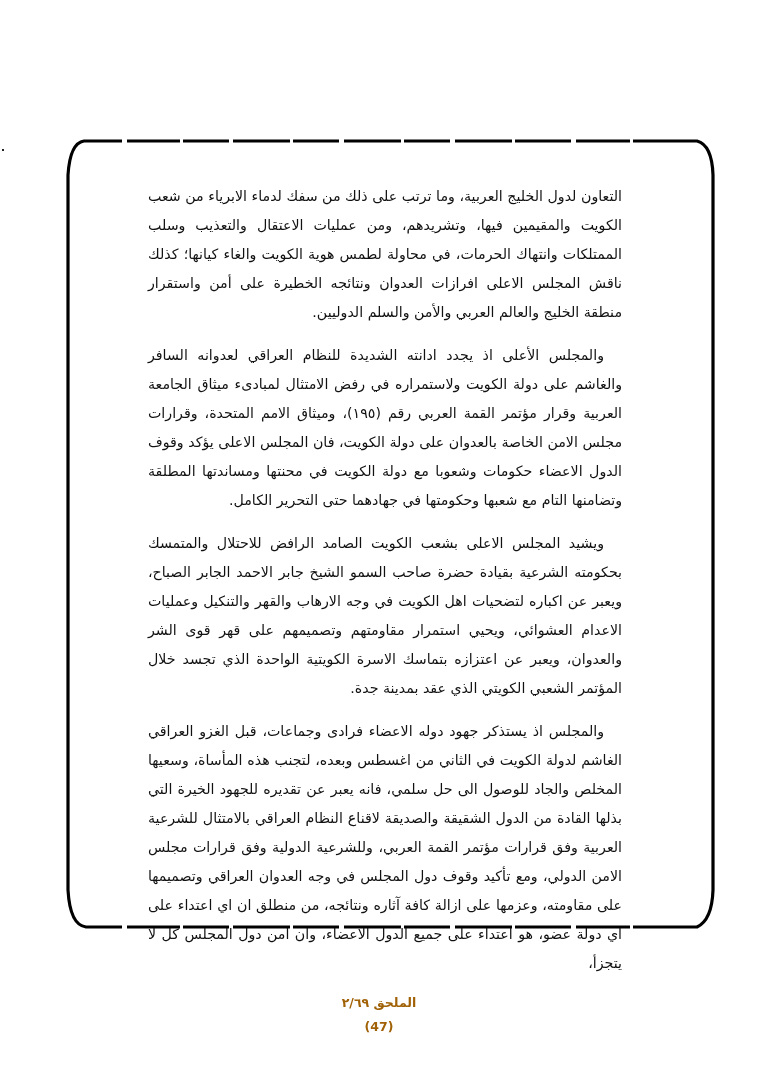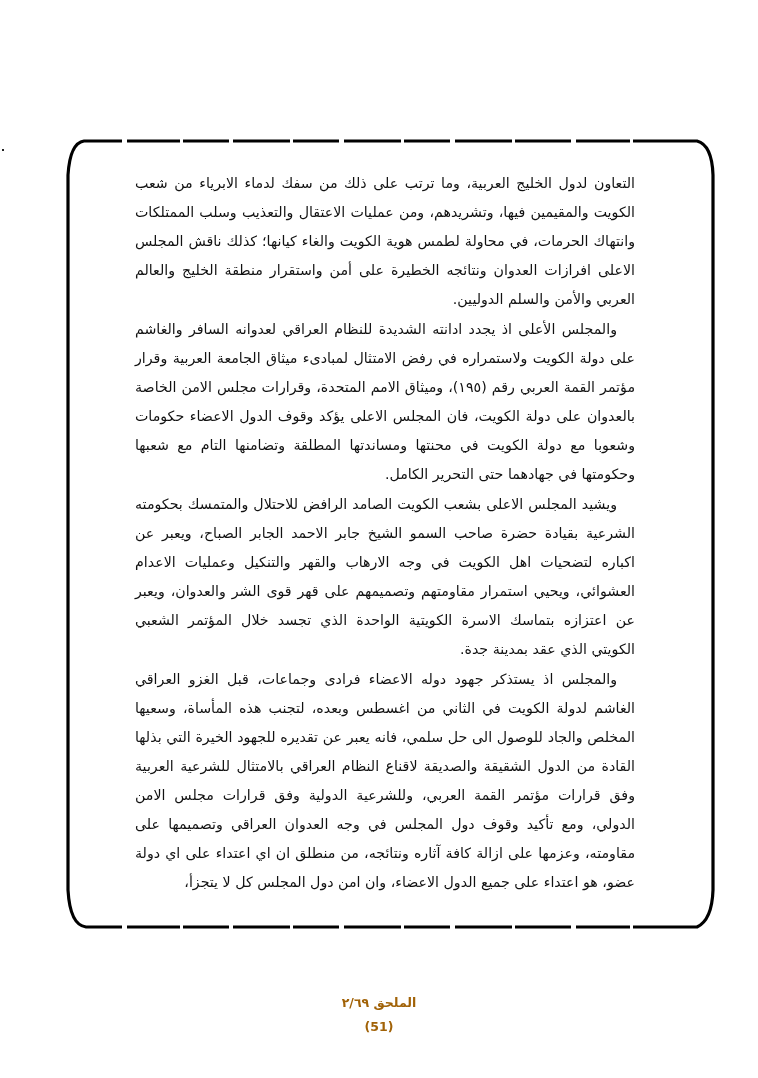--- a/index.html
+++ b/index.html
@@ -35,21 +35,21 @@
       left: 134px;
       top: 168px;
       width: 502px;
       direction: rtl;
       text-align: justify;
       text-align-last: right;
       font-size: 14.2px;
       line-height: 29px;
     }
     .para {
-      margin: 1px;
+      margin: 14px;
       padding: 0;
     }
     .para.indent {
       text-indent: 18px;
     }
     .footer {
       position: absolute;
       left: 0;
       width: 758px;
       text-align: center;
@@ -101,13 +101,13 @@
 <div class="margin-dot"></div>
 
 <div class="text-block">
   <p class="para">التعاون لدول الخليج العربية، وما ترتب على ذلك من سفك لدماء الابرياء من شعب الكويت والمقيمين فيها، وتشريدهم، ومن عمليات الاعتقال والتعذيب وسلب الممتلكات وانتهاك الحرمات، في محاولة لطمس هوية الكويت والغاء كيانها؛ كذلك ناقش المجلس الاعلى افرازات العدوان ونتائجه الخطيرة على أمن واستقرار منطقة الخليج والعالم العربي والأمن والسلم الدوليين.</p>
   <p class="para indent">والمجلس الأعلى اذ يجدد ادانته الشديدة للنظام العراقي لعدوانه السافر والغاشم على دولة الكويت ولاستمراره في رفض الامتثال لمبادىء ميثاق الجامعة العربية وقرار مؤتمر القمة العربي رقم (١٩٥)، وميثاق الامم المتحدة، وقرارات مجلس الامن الخاصة بالعدوان على دولة الكويت، فان المجلس الاعلى يؤكد وقوف الدول الاعضاء حكومات وشعوبا مع دولة الكويت في محنتها ومساندتها المطلقة وتضامنها التام مع شعبها وحكومتها في جهادهما حتى التحرير الكامل.</p>
   <p class="para indent">ويشيد المجلس الاعلى بشعب الكويت الصامد الرافض للاحتلال والمتمسك بحكومته الشرعية بقيادة حضرة صاحب السمو الشيخ جابر الاحمد الجابر الصباح، ويعبر عن اكباره لتضحيات اهل الكويت في وجه الارهاب والقهر والتنكيل وعمليات الاعدام العشوائي، ويحيي استمرار مقاومتهم وتصميمهم على قهر قوى الشر والعدوان، ويعبر عن اعتزازه بتماسك الاسرة الكويتية الواحدة الذي تجسد خلال المؤتمر الشعبي الكويتي الذي عقد بمدينة جدة.</p>
   <p class="para indent">والمجلس اذ يستذكر جهود دوله الاعضاء فرادى وجماعات، قبل الغزو العراقي الغاشم لدولة الكويت في الثاني من اغسطس وبعده، لتجنب هذه المأساة، وسعيها المخلص والجاد للوصول الى حل سلمي، فانه يعبر عن تقديره للجهود الخيرة التي بذلها القادة من الدول الشقيقة والصديقة لاقناع النظام العراقي بالامتثال للشرعية العربية وفق قرارات مؤتمر القمة العربي، وللشرعية الدولية وفق قرارات مجلس الامن الدولي، ومع تأكيد وقوف دول المجلس في وجه العدوان العراقي وتصميمها على مقاومته، وعزمها على ازالة كافة آثاره ونتائجه، من منطلق ان اي اعتداء على اي دولة عضو، هو اعتداء على جميع الدول الاعضاء، وان امن دول المجلس كل لا يتجزأ،</p>
 </div>
 
 <div class="footer annex">الملحق ٢/٦٩</div>
-<div class="footer page">(51)</div>
+<div class="footer page">(47)</div>
 
 </body></html>

